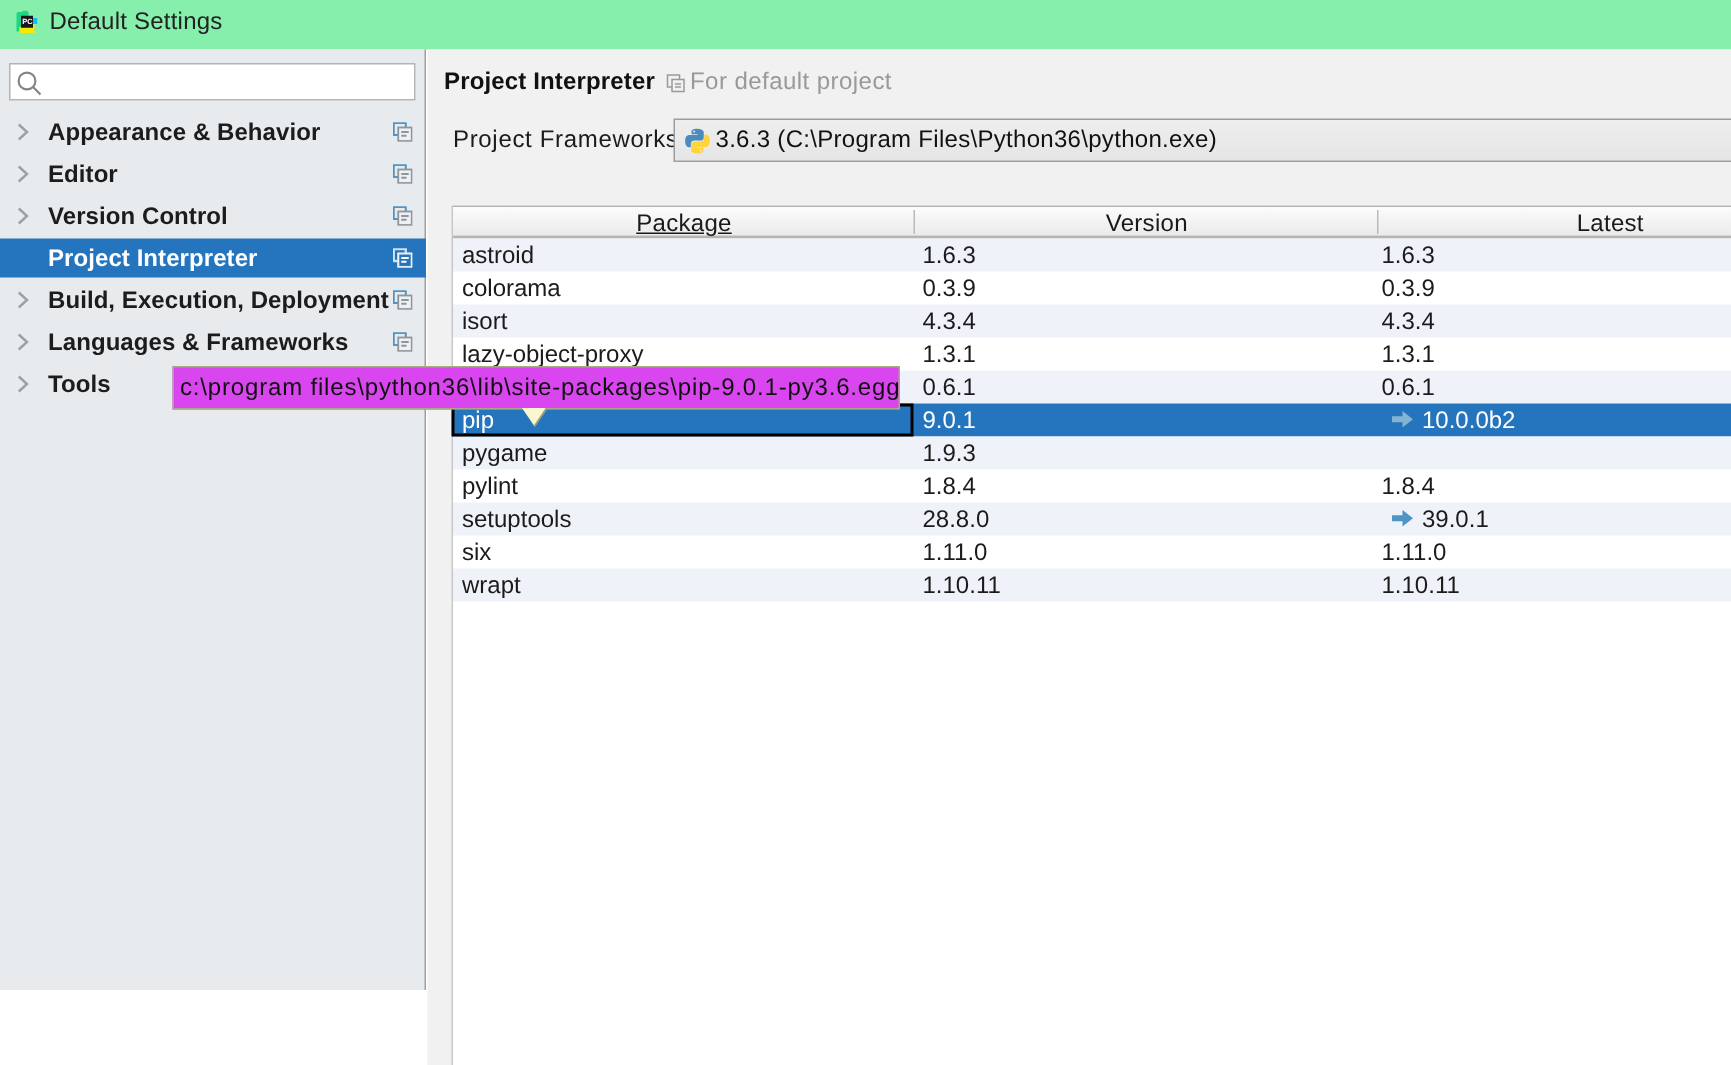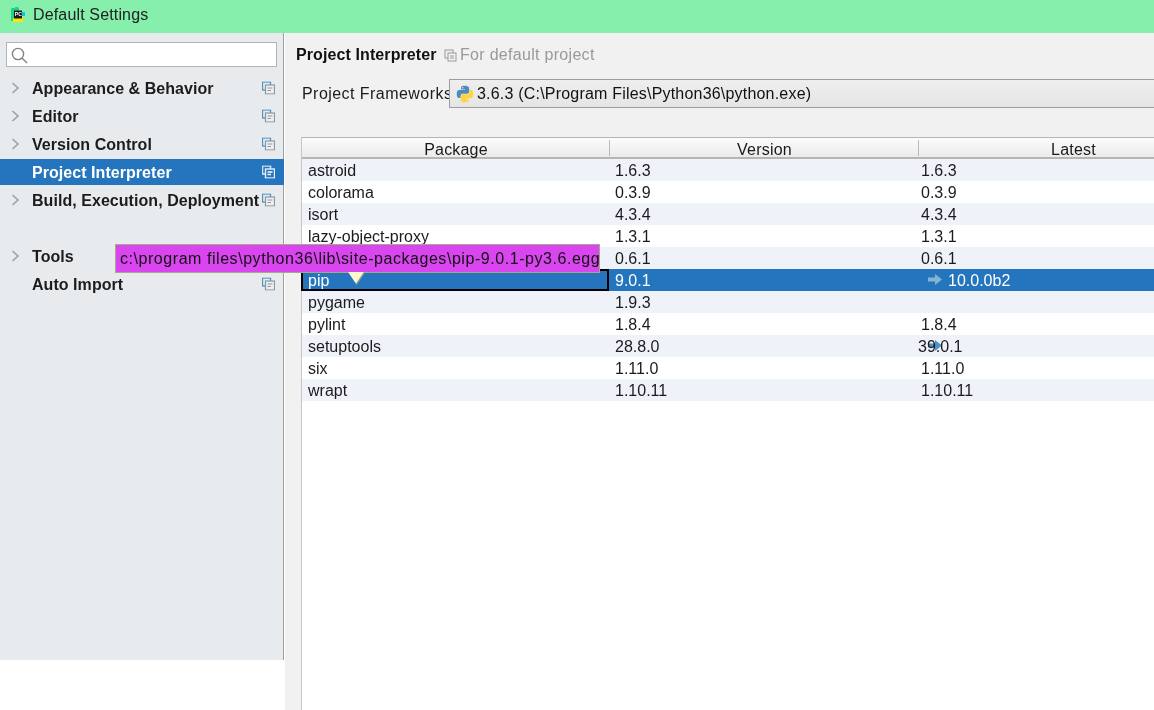--- a/index.html
+++ b/index.html
@@ -130,34 +130,37 @@
         <path d="M1.5 2 L7 7 L1.5 12" fill="none" stroke="#99a1a7" stroke-width="1.6"></path>
       </svg>
       <div class="lbl">Build, Execution, Deployment</div>
       <svg class="cicon" width="13" height="13" viewBox="0 0 13 13">
         <rect x="0.5" y="0.5" width="8" height="8" fill="none" stroke="#4a94c5" stroke-width="1.3"></rect>
         <rect x="3.5" y="3.5" width="9" height="9" fill="#eef1f4" stroke="#8f9599" stroke-width="1.2"></rect>
         <line x1="5.5" y1="6.5" x2="10.5" y2="6.5" stroke="#8f9599" stroke-width="1.2"></line>
         <line x1="5.5" y1="9" x2="9" y2="9" stroke="#8f9599" stroke-width="1.2"></line>
       </svg>
     </div>
+    <div class="trow" style="top:181px;">
+      <svg class="chev" width="9" height="14" viewBox="0 0 9 14">
+        <path d="M1.5 2 L7 7 L1.5 12" fill="none" stroke="#99a1a7" stroke-width="1.6"></path>
+      </svg>
+      <div class="lbl">Languages &amp; Frameworks</div>
+      <svg class="cicon" width="13" height="13" viewBox="0 0 13 13">
+        <rect x="0.5" y="0.5" width="8" height="8" fill="none" stroke="#4a94c5" stroke-width="1.3"></rect>
+        <rect x="3.5" y="3.5" width="9" height="9" fill="#eef1f4" stroke="#8f9599" stroke-width="1.2"></rect>
+        <line x1="5.5" y1="6.5" x2="10.5" y2="6.5" stroke="#8f9599" stroke-width="1.2"></line>
+        <line x1="5.5" y1="9" x2="9" y2="9" stroke="#8f9599" stroke-width="1.2"></line>
+      </svg>
+    </div>
     <div class="trow" style="top:209px;">
       <svg class="chev" width="9" height="14" viewBox="0 0 9 14">
         <path d="M1.5 2 L7 7 L1.5 12" fill="none" stroke="#99a1a7" stroke-width="1.6"></path>
       </svg>
       <div class="lbl">Tools</div>
-      <svg class="cicon" width="13" height="13" viewBox="0 0 13 13">
-        <rect x="0.5" y="0.5" width="8" height="8" fill="none" stroke="#4a94c5" stroke-width="1.3"></rect>
-        <rect x="3.5" y="3.5" width="9" height="9" fill="#eef1f4" stroke="#8f9599" stroke-width="1.2"></rect>
-        <line x1="5.5" y1="6.5" x2="10.5" y2="6.5" stroke="#8f9599" stroke-width="1.2"></line>
-        <line x1="5.5" y1="9" x2="9" y2="9" stroke="#8f9599" stroke-width="1.2"></line>
-      </svg>
-    </div>
-    <div class="trow" style="top:237px;">
-      <div class="lbl">Auto Import</div>
       <svg class="cicon" width="13" height="13" viewBox="0 0 13 13">
         <rect x="0.5" y="0.5" width="8" height="8" fill="none" stroke="#4a94c5" stroke-width="1.3"></rect>
         <rect x="3.5" y="3.5" width="9" height="9" fill="#eef1f4" stroke="#8f9599" stroke-width="1.2"></rect>
         <line x1="5.5" y1="6.5" x2="10.5" y2="6.5" stroke="#8f9599" stroke-width="1.2"></line>
         <line x1="5.5" y1="9" x2="9" y2="9" stroke="#8f9599" stroke-width="1.2"></line>
       </svg>
     </div>
   </div>
 
 <div class="abs" id="main">
@@ -174,21 +177,21 @@
   <div class="abs" id="combo">
     <svg class="abs" style="left:6px; top:5px;" width="18" height="18" viewBox="0 0 48 48">
       <path fill="#4b8bbe" d="M23.8 2c-11 0-10.3 4.8-10.3 4.8v5h10.5v1.5H9.3S2 12.5 2 23.9c0 11.4 6.4 11 6.4 11h3.8v-5.3s-.2-6.4 6.3-6.4h10.5s6.1.1 6.1-5.9V7.5S32.9 2 23.8 2zm-5.7 3.3a1.9 1.9 0 1 1 0 3.8 1.9 1.9 0 0 1 0-3.8z"></path>
       <path fill="#ffd43b" d="M24.2 46c11 0 10.3-4.8 10.3-4.8v-5H24v-1.5h14.7S46 35.5 46 24.1c0-11.4-6.4-11-6.4-11h-3.8v5.3s.2 6.4-6.3 6.4H19s-6.1-.1-6.1 5.9v9.8S11.1 46 24.2 46zm5.7-3.3a1.9 1.9 0 1 1 0-3.8 1.9 1.9 0 0 1 0 3.8z"></path>
     </svg>
     <div id="combo-text">3.6.3 (C:\Program Files\Python36\python.exe)</div>
   </div>
 
   <div class="abs" id="table">
     <div id="thead">
-      <div class="hcell" style="left:0; width:308px;">Package</div>
+      <div class="hcell" style="left:0; width:308px;text-decoration:underline;">Package</div>
       <div class="hcell" style="left:308px; width:309px;">Version</div>
       <div class="hcell" style="left:617px; width:309px;">Latest</div>
       <div class="hsep" style="left:307px;"></div>
       <div class="hsep" style="left:616px;"></div>
     </div>
 
   <div class="row stripe" style="top:22px;">
         <div class="cell c1">astroid</div>
         <div class="cell c2">1.6.3</div>
         <div class="cell c3">1.6.3</div>
@@ -228,21 +231,21 @@
         <div class="cell c1">pylint</div>
         <div class="cell c2">1.8.4</div>
         <div class="cell c3">1.8.4</div>
       </div>
       <div class="row stripe" style="top:198px;">
         <div class="cell c1">setuptools</div>
         <div class="cell c2">28.8.0</div>
         <svg class="arr" style="left:625px;" width="16" height="13" viewBox="0 0 16 13">
           <path d="M1 4.5 L8 4.5 L8 1 L15 6.5 L8 12 L8 8.5 L1 8.5 Z" fill="#4e95c5"></path>
         </svg>
-        <div class="cell" style="left:616px;">39.0.1</div>
+        <div class="cell" style="left:646px;">39.0.1</div>
       </div>
       <div class="row" style="top:220px;">
         <div class="cell c1">six</div>
         <div class="cell c2">1.11.0</div>
         <div class="cell c3">1.11.0</div>
       </div>
       <div class="row stripe" style="top:242px;">
         <div class="cell c1">wrapt</div>
         <div class="cell c2">1.10.11</div>
         <div class="cell c3">1.10.11</div>

